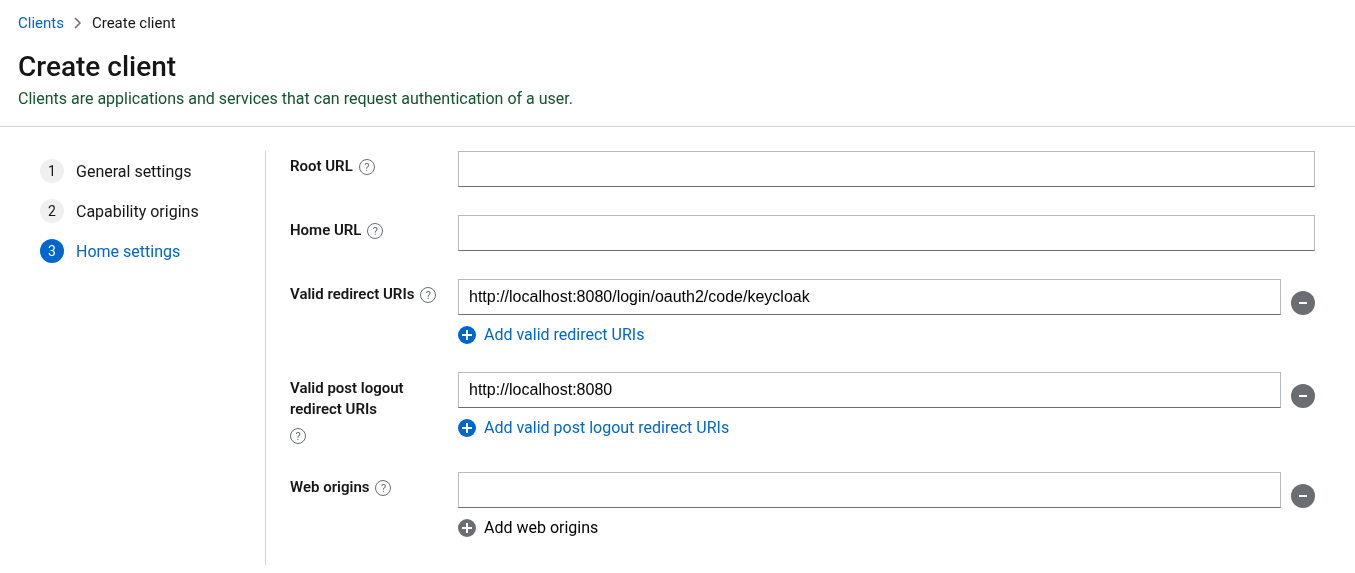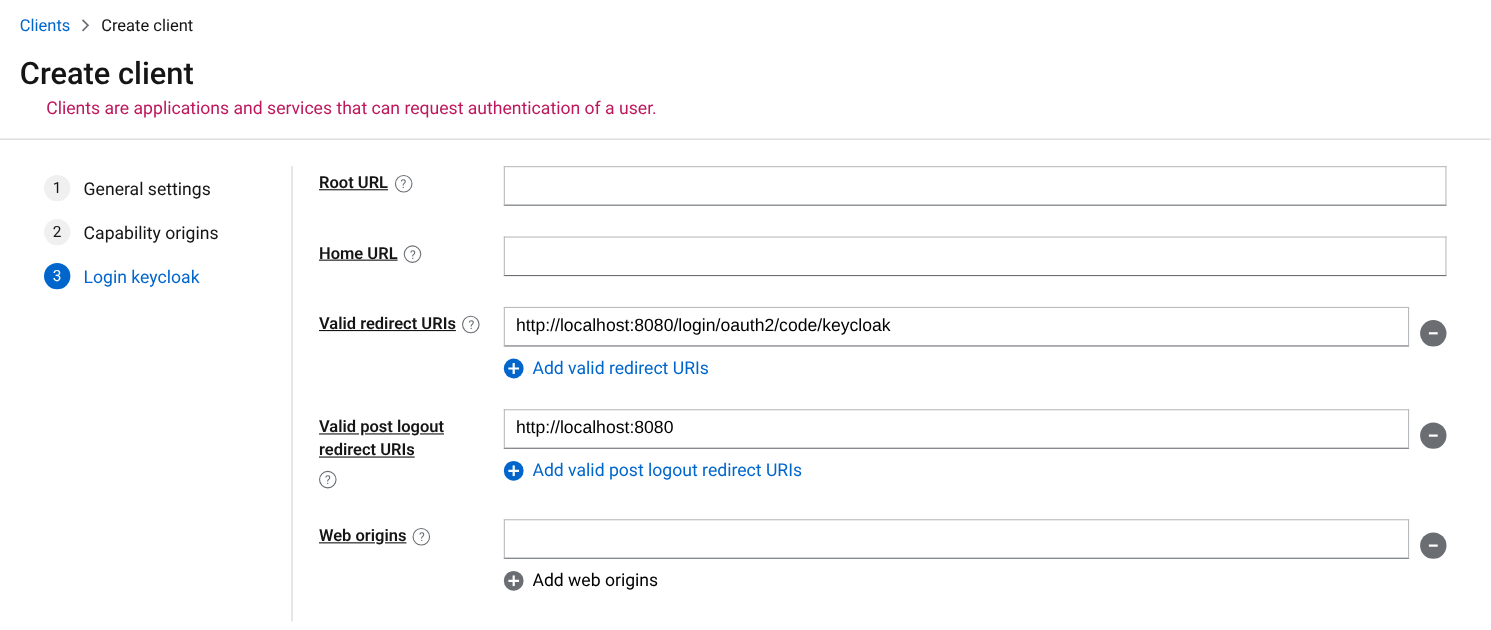--- a/index.html
+++ b/index.html
@@ -26,22 +26,21 @@
     }
     .breadcrumb .chevron { color: #6a6e73; font-size: 12px; }
     .breadcrumb .current { color: #151515; font-size: 15px; }
     .page-title {
       font-size: 28px;
       font-weight: 500;
       margin-bottom: 6px;
     }
     .page-desc {
       font-size: 16px;
-      color: #be185d;
-      margin-left: 24px;
+      color: #14532d;
     }
     .content-section {
       display: flex;
       padding-top: 24px;
     }
     .wizard-nav {
       width: 266px;
       padding-left: 40px;
       padding-right: 24px;
       border-right: 1px solid #d2d2d2;
@@ -89,21 +88,20 @@
     .form-label-col {
       width: 168px;
       padding-top: 6px;
       display: flex;
       align-items: flex-start;
       gap: 6px;
     }
     .form-label {
       font-weight: 600;
       font-size: 15px;
-      text-decoration: underline;
     }
     .help-icon {
       width: 16px;
       height: 16px;
       border: 1px solid #6a6e73;
       border-radius: 50%;
       display: inline-flex;
       align-items: center;
       justify-content: center;
       font-size: 11px;
@@ -190,21 +188,21 @@
       <li class="wizard-item">
         <span class="wizard-num">1</span>
         <span class="wizard-label">General settings</span>
       </li>
       <li class="wizard-item">
         <span class="wizard-num">2</span>
         <span class="wizard-label">Capability origins</span>
       </li>
       <li class="wizard-item active">
         <span class="wizard-num">3</span>
-        <span class="wizard-label">Login keycloak</span>
+        <span class="wizard-label">Home settings</span>
       </li>
     </ul>
   </nav>
 
   <div class="form-area">
 
     <div class="form-row">
       <div class="form-label-col">
         <span class="form-label">Root URL</span>
         <span class="help-icon">?</span>

